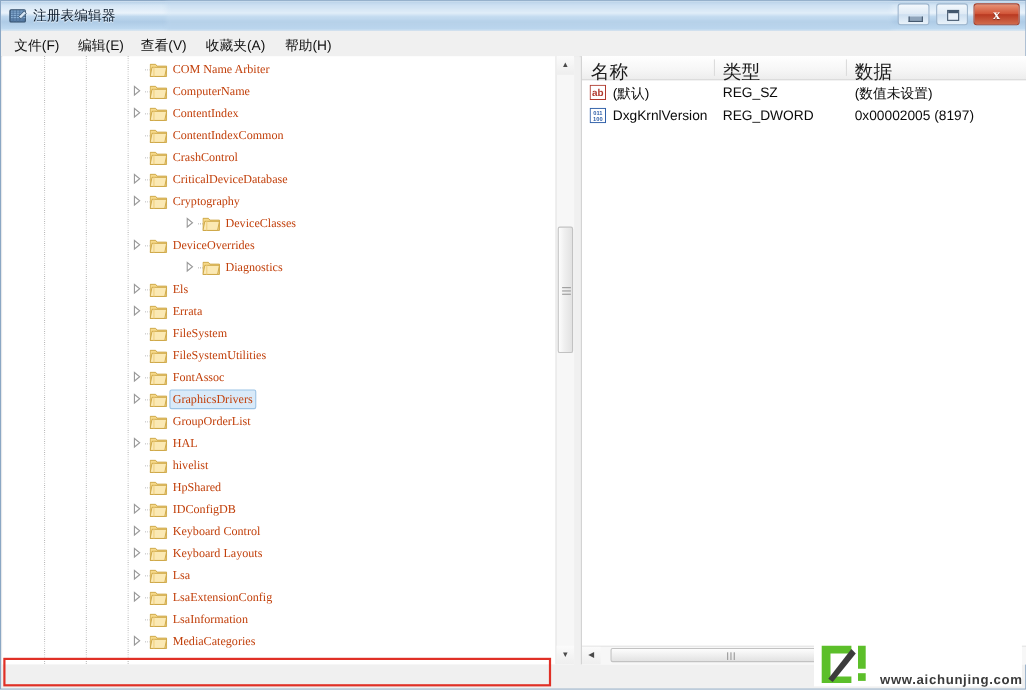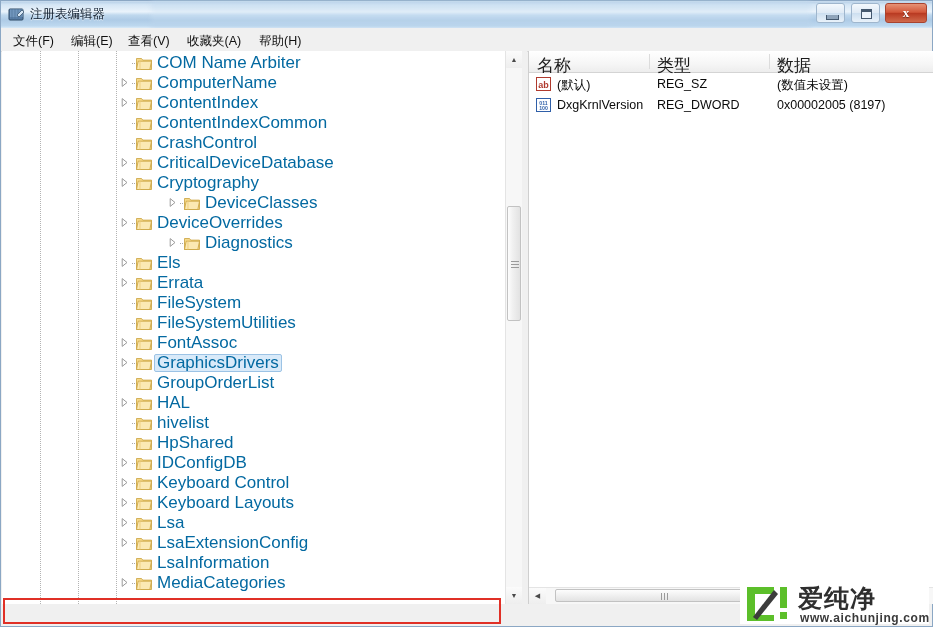--- a/index.html
+++ b/index.html
@@ -100,22 +100,22 @@
     position:absolute;left:0;height:20px;width:505px;
   }
   .tw{
     position:absolute;top:3px;width:13px;height:13px;
   }
   .tw svg{display:block;}
   .tfolder{
     position:absolute;top:3px;width:16px;height:14px;
   }
   .tlabel{
-    position:absolute;top:2px;font-size:17px;color:#0369a1;white-space:nowrap;
-    padding:0 3px;line-height:16px;
+    position:absolute;top:2px;font-size:11px;color:#c2410c;white-space:nowrap;
+    padding:0 3px;line-height:16px;font-family:Liberation Serif, serif;
   }
   .trow.sel .tlabel{
     background:#d9eaf9;
     border:1px solid #9cc3e5;
     border-radius:2px;
     padding:0 2px;
     margin-top:-1px;
   }
   
   .guide{
@@ -659,16 +659,15 @@
 
  <div class="watermark">
    <div class="wm-mark">
      <svg width="46" height="38" viewBox="0 0 46 38">
        <path d="M3 3 H30 V10 H11 V31 H30 V37 H3 Z" fill="#5cbf2a"></path>
        <path d="M36 3 H43 V24 H36 Z" fill="#5cbf2a"></path>
        <rect x="36" y="28" width="7" height="7" fill="#5cbf2a"></rect>
        <path d="M9 33 L30 6 L34 10 L13 36 Z" fill="#3c3c3c"></path>
      </svg>
    </div>
-   <div class="wm-cn">爱纯净</div>
    <div class="wm-url">www.aichunjing.com</div>
  </div>
 </div>
 
 </body></html>

